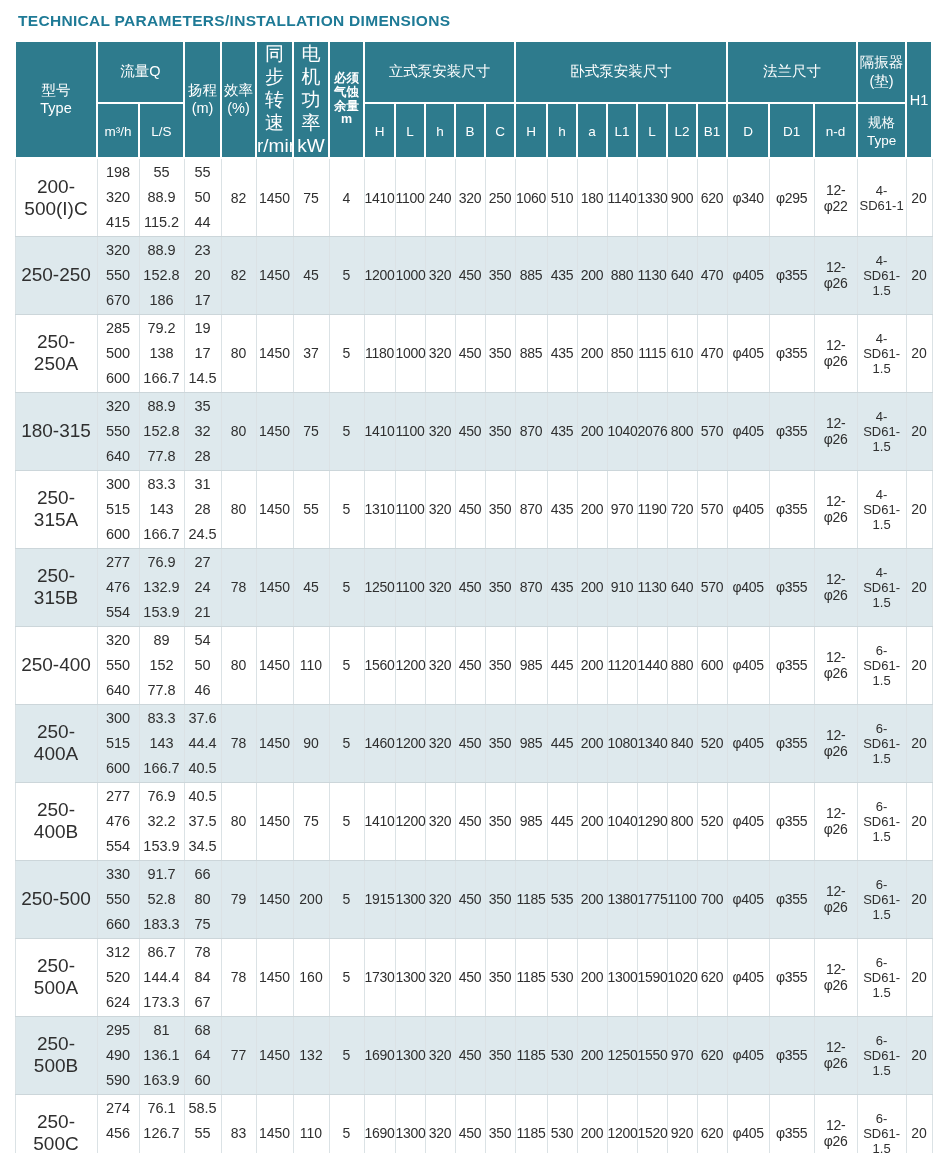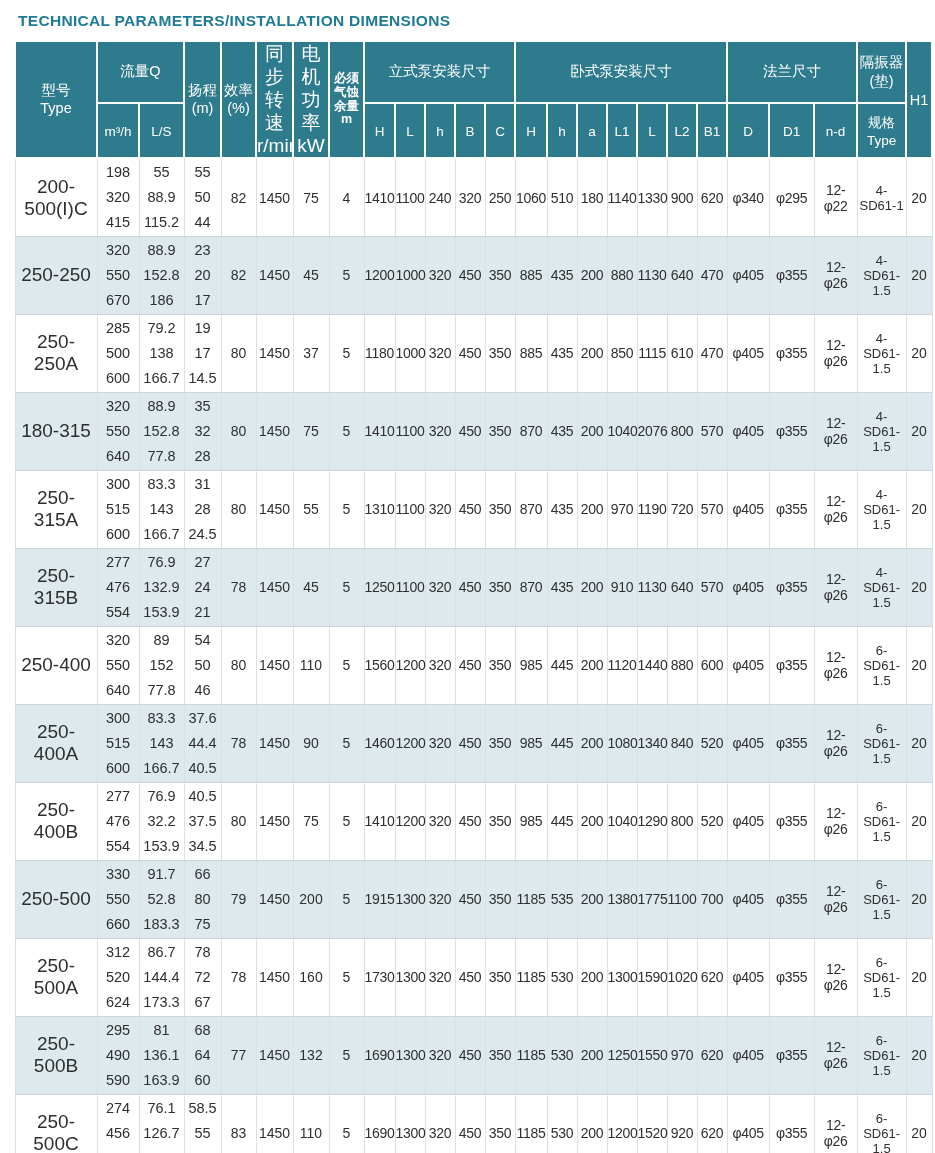--- a/index.html
+++ b/index.html
@@ -533,21 +533,21 @@
             <div class="line">520</div>
             <div class="line">624</div>
           </td>
           <td class="triple">
             <div class="line">86.7</div>
             <div class="line">144.4</div>
             <div class="line">173.3</div>
           </td>
           <td class="triple">
             <div class="line">78</div>
-            <div class="line">72</div>
+            <div class="line">84</div>
             <div class="line">67</div>
           </td>
           <td>78</td>
           <td>1450</td>
           <td>160</td>
           <td>5</td>
           <td class="num">1730</td>
           <td class="num">1300</td>
           <td class="num">320</td>
           <td class="num">450</td>

